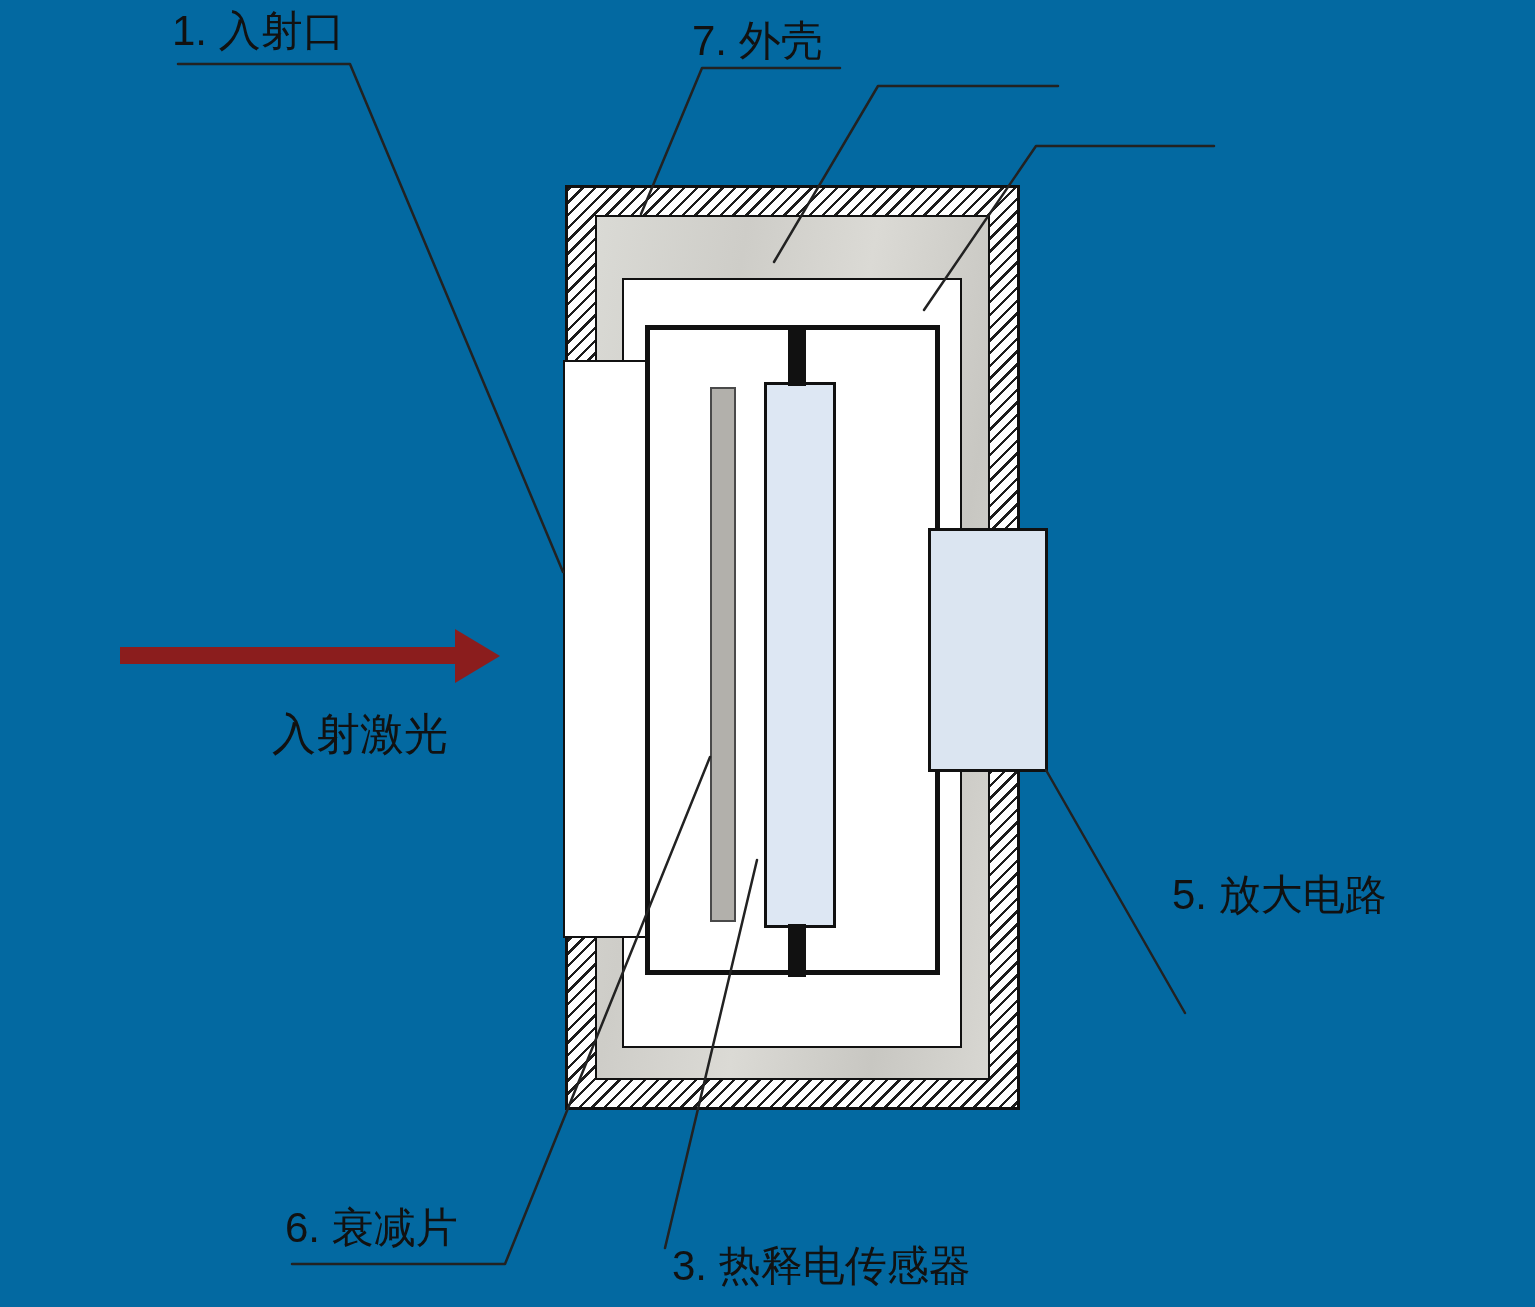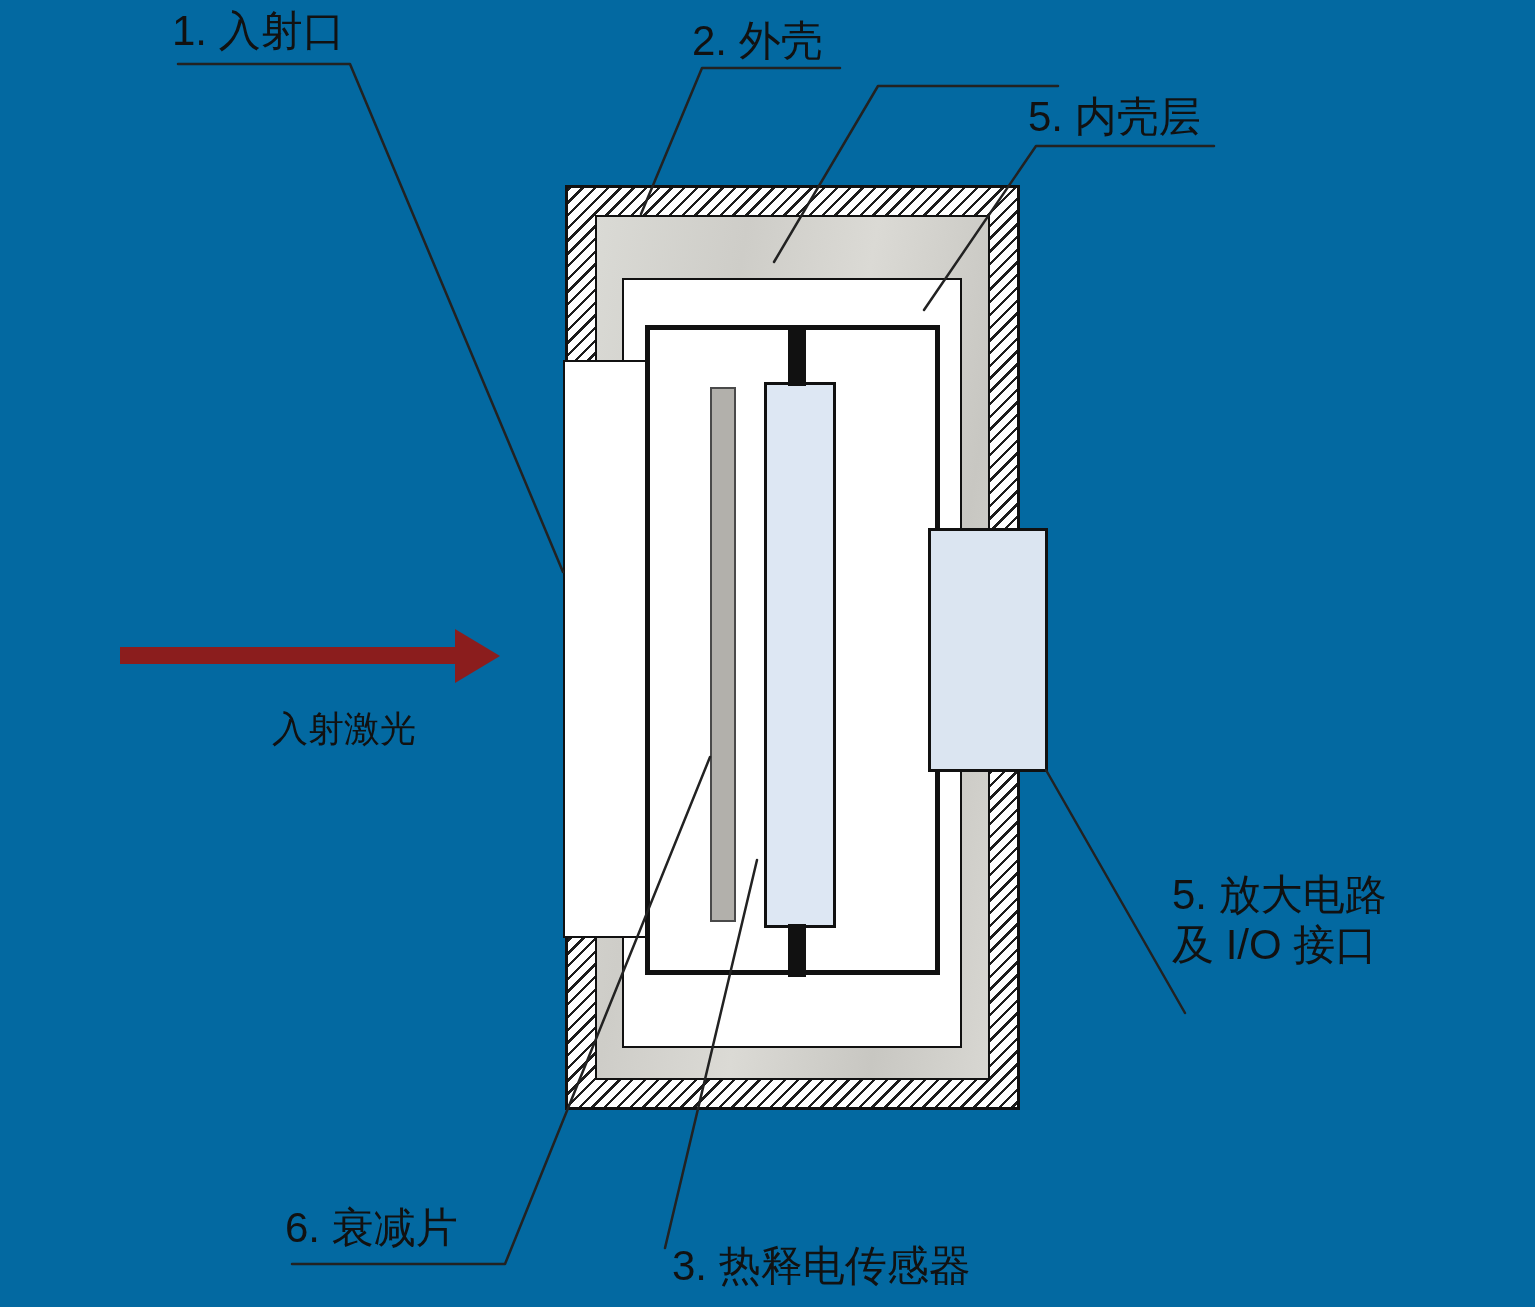--- a/index.html
+++ b/index.html
@@ -49,21 +49,21 @@
   .tab-bottom{top:924px;height:53px;}
   .amp-box{
     left:928px;top:528px;width:120px;height:244px;z-index:7;
     border:3px solid #111;
   }
 
   .leaders{position:absolute;left:0;top:0;z-index:8;pointer-events:none;}
   .leaders polyline{fill:none;stroke:#222;stroke-width:2.5;stroke-linecap:round;stroke-linejoin:round;}
 
   .lbl{position:absolute;font-size:42px;line-height:1.18;white-space:nowrap;z-index:9;}
-  .laser-caption{font-size:36px;}
+  .laser-caption{font-size:44px;}
 
   .arrow-shaft{left:120px;top:647px;width:335px;height:17px;z-index:9;background:#8b1d1d;}
   .arrow-head{
     left:455px;top:629px;width:0;height:0;z-index:9;
     border-top:27px solid transparent;border-bottom:27px solid transparent;
     border-left:45px solid #8b1d1d;
   }
 </style>
 </head>
 <body>
@@ -88,23 +88,21 @@
     <polyline points="178,64 350,64 563,572"></polyline>
     <polyline points="840,68 702,68 641,214"></polyline>
     <polyline points="1058,86 878,86 774,262"></polyline>
     <polyline points="1214,146 1036,146 924,310"></polyline>
     <polyline points="292,1264 505,1264 710,757"></polyline>
     <polyline points="665,1248 757,860"></polyline>
     <polyline points="1046,770 1185,1013"></polyline>
   </svg>
 
   <div class="lbl" style="left:172px;top:6px">1. 入射口</div>
-  <div class="lbl" style="left:692px;top:16px">2. 外壳</div>
-  <div class="lbl" style="left:1028px;top:92px">5. 内壳层</div>
+  <div class="lbl" style="left:692px;top:16px">7. 外壳</div>
   <div class="lbl" style="left:1172px;top:870px">
     <div>5. 放大电路</div>
-    <div>及 I/O 接口</div>
   </div>
   <div class="lbl" style="left:285px;top:1203px">6. 衰减片</div>
   <div class="lbl" style="left:672px;top:1241px">3. 热释电传感器</div>
   <div class="lbl laser-caption" style="left:272px;top:708px">入射激光</div>
 
 </div>
 
 </body></html>

